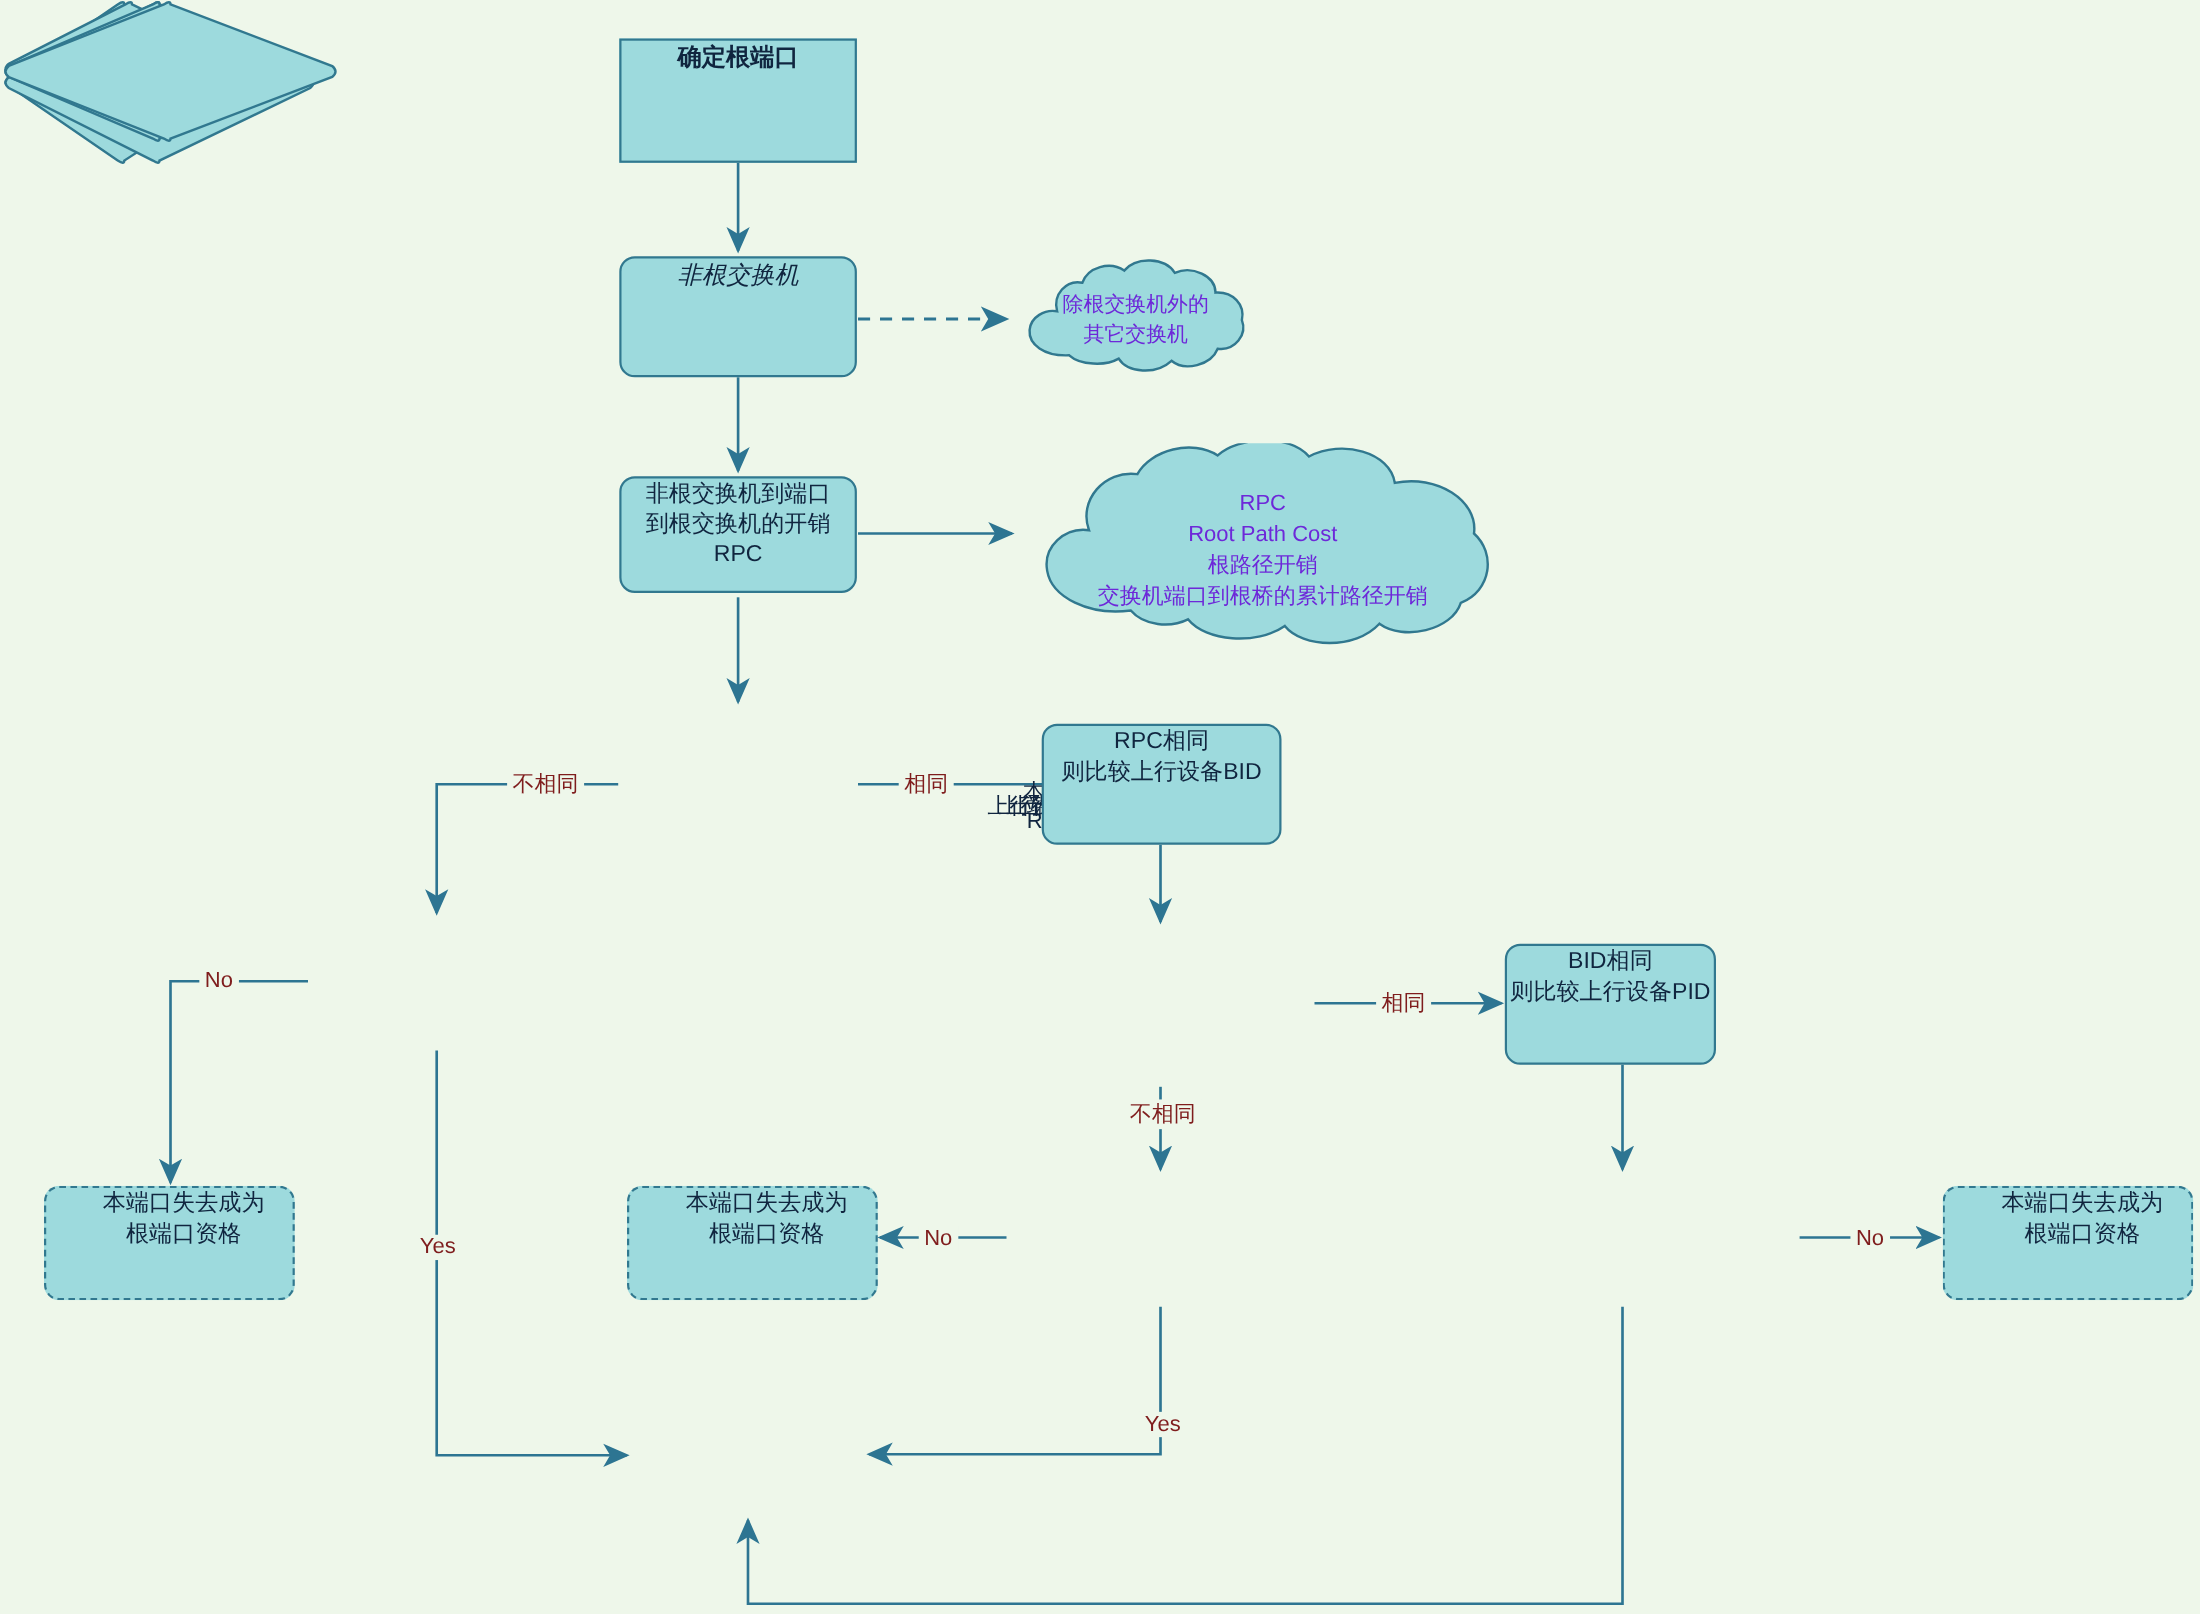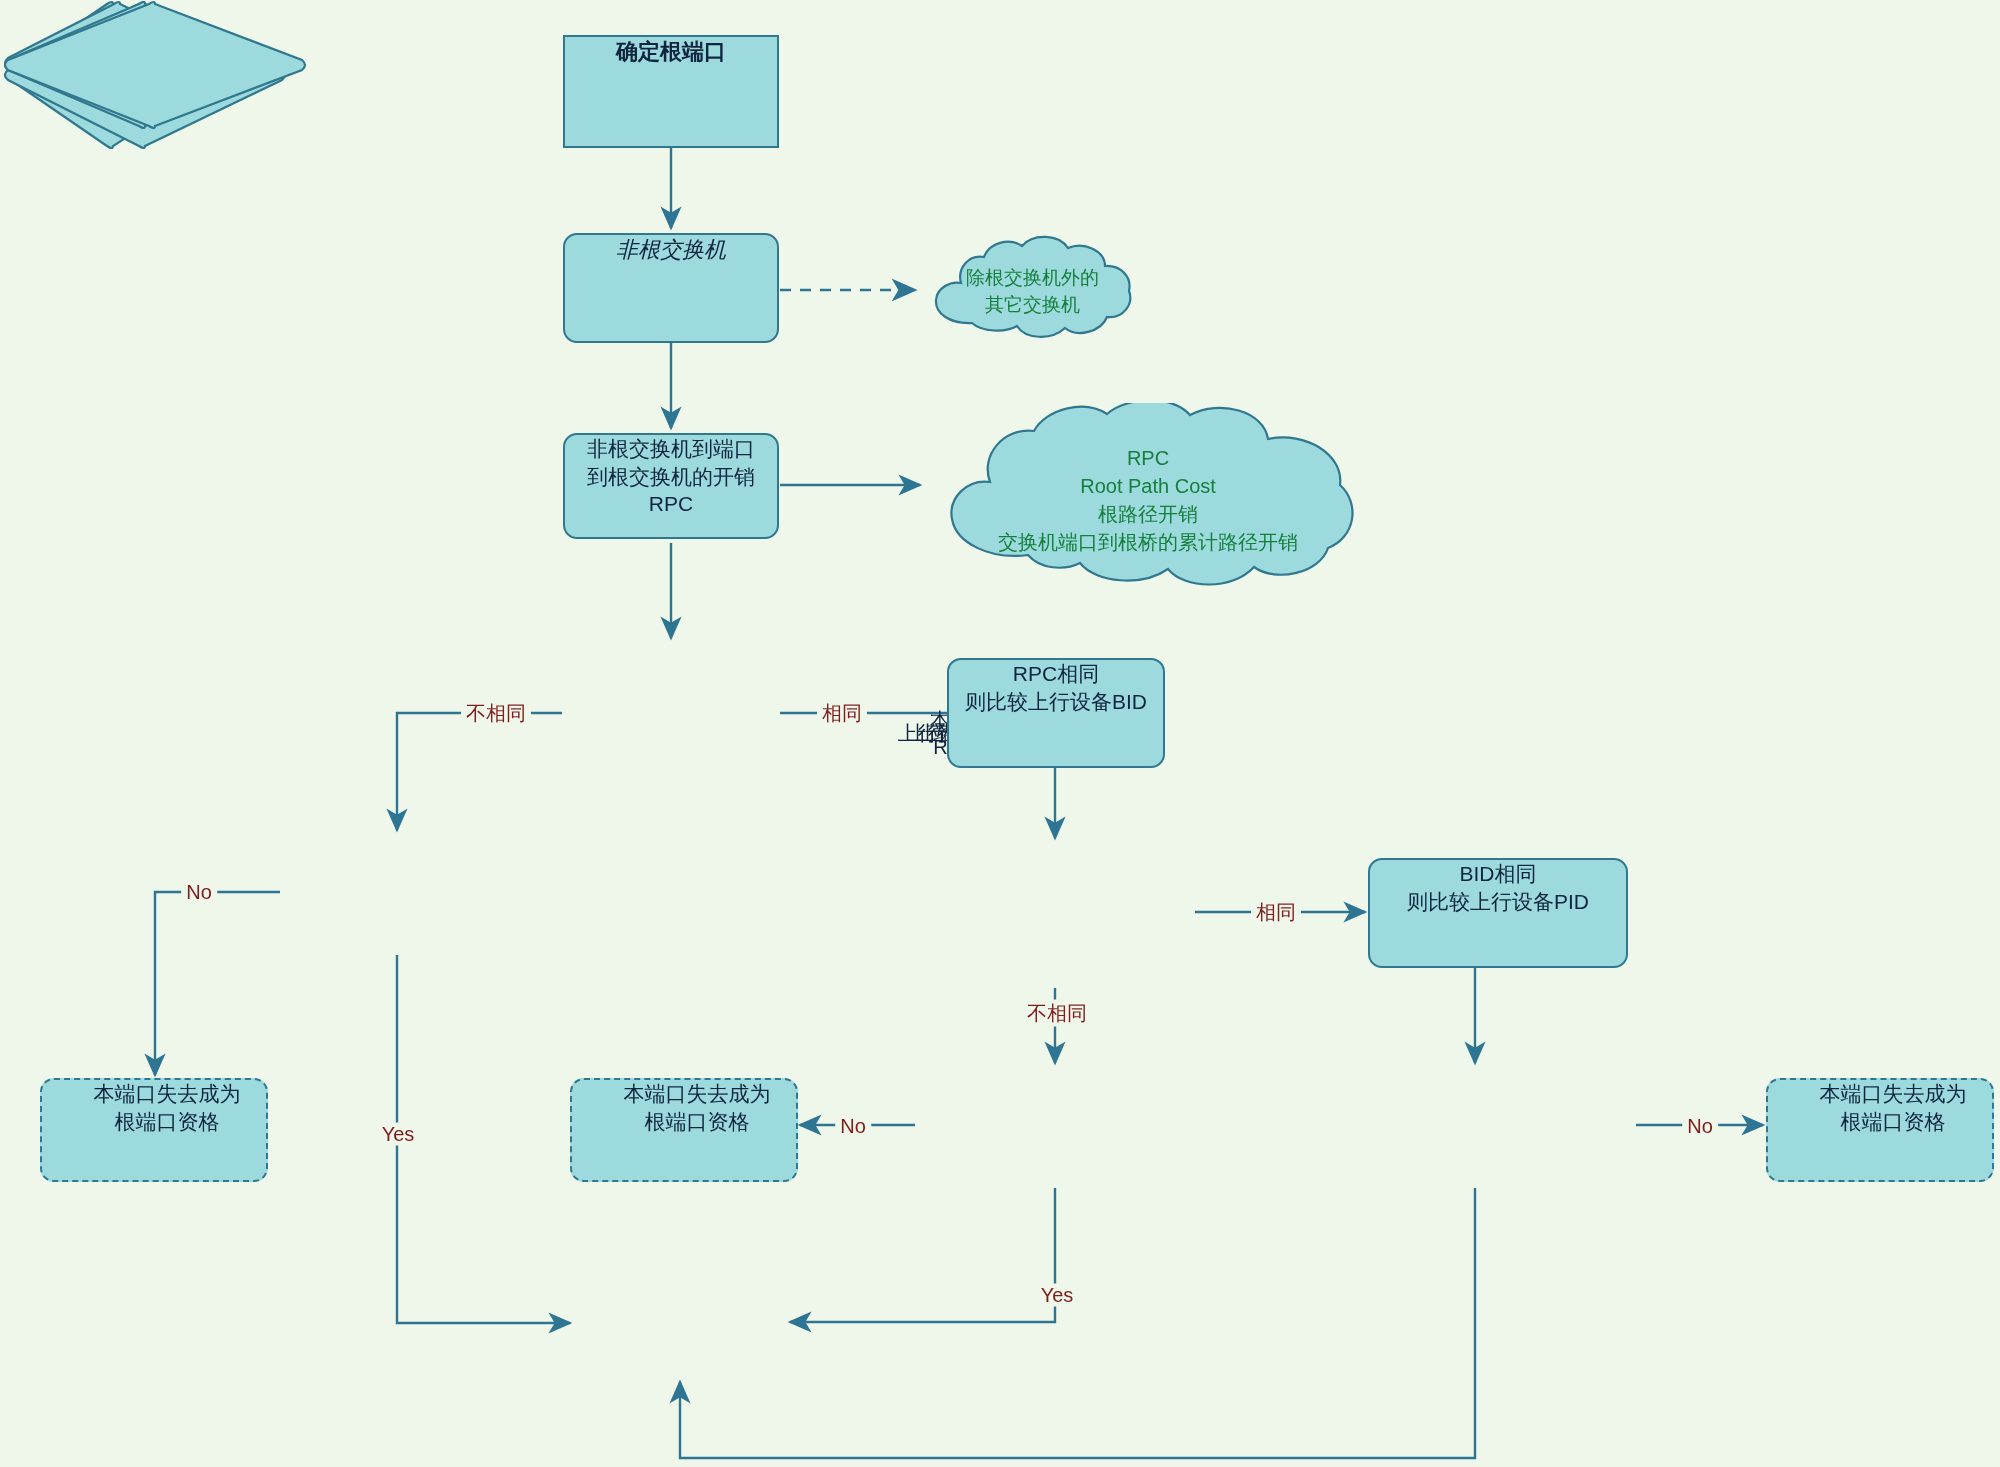--- a/index.html
+++ b/index.html
@@ -35,21 +35,21 @@
   .diamond .dlabel{
     position:absolute;left:0;top:0;width:100%;height:100%;
     display:flex;align-items:center;justify-content:center;
     text-align:center;white-space:pre-line;color:#10253f;line-height:1.32;
   }
   .cloud{position:absolute;z-index:2;}
   .cloud svg{position:absolute;left:0;top:0;}
   .cloud .clabel{
     position:absolute;left:0;top:0;width:100%;height:100%;
     display:flex;align-items:center;justify-content:center;
-    text-align:center;white-space:pre-line;color:#15803d;line-height:1.4;
+    text-align:center;white-space:pre-line;color:#6d28d9;line-height:1.4;
   }
   .edge-label{
     position:absolute;
     color:#7f1d1d;
     background:#eef7ea;
     padding:0 5px;
     z-index:3;
     white-space:nowrap;
     transform:translate(-50%,-50%);
   }
@@ -180,21 +180,21 @@
     <div class="dlabel">端口RPC更小?</div>
   </div>
 
   <div class="diamond" style="left:910px;top:838px;width:290px;height:150px;font-size:20px;">
     <svg width="290" height="150" viewBox="0 0 290 150">
       <path d="M145,4 L282,70 Q288,75 282,80 L145,146 Q145,150 139,146 L8,80 Q2,75 8,70 L139,4 Q145,0 145,4 Z" fill="#9ddadd" stroke="#31788f" stroke-width="2.2"></path>
     </svg>
     <div class="dlabel">上行设备BID是否相同?</div>
   </div>
 
-  <div class="node round" style="left:1368px;top:858px;width:260px;height:110px;font-size:21px;">
+  <div class="node round" style="left:1368px;top:858px;width:192px;height:110px;font-size:21px;">
     <span>BID相同
 则比较上行设备PID</span>
   </div>
 
   <div class="node dashed" style="left:40px;top:1078px;width:228px;height:104px;font-size:21px;">
     <span>本端口失去成为
 根端口资格</span>
   </div>
 
   <div class="node dashed" style="left:570px;top:1078px;width:228px;height:104px;font-size:21px;">

